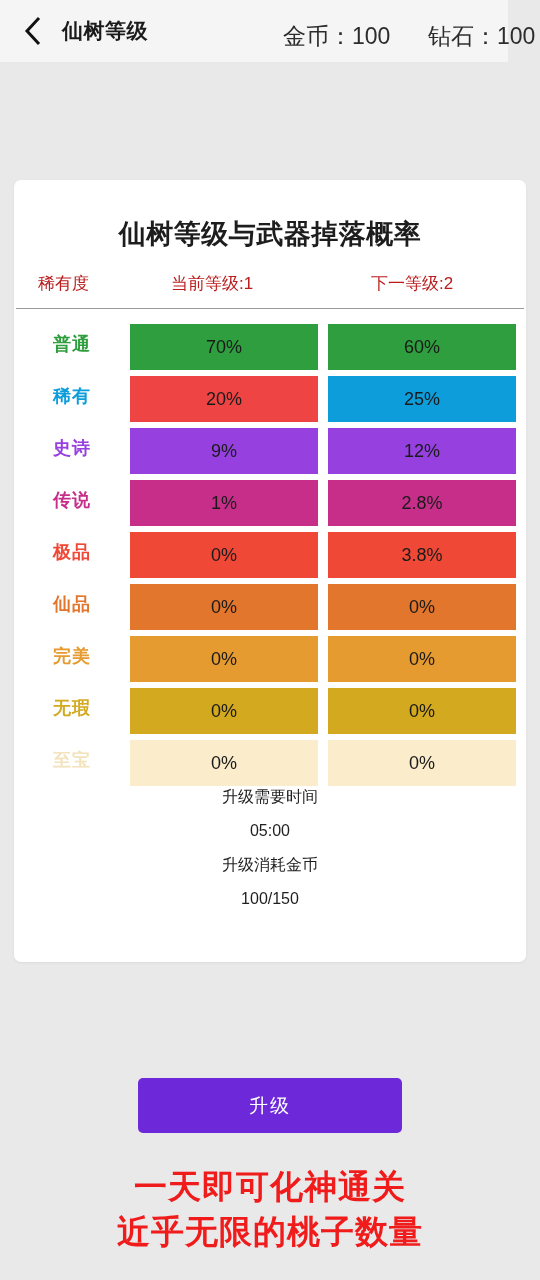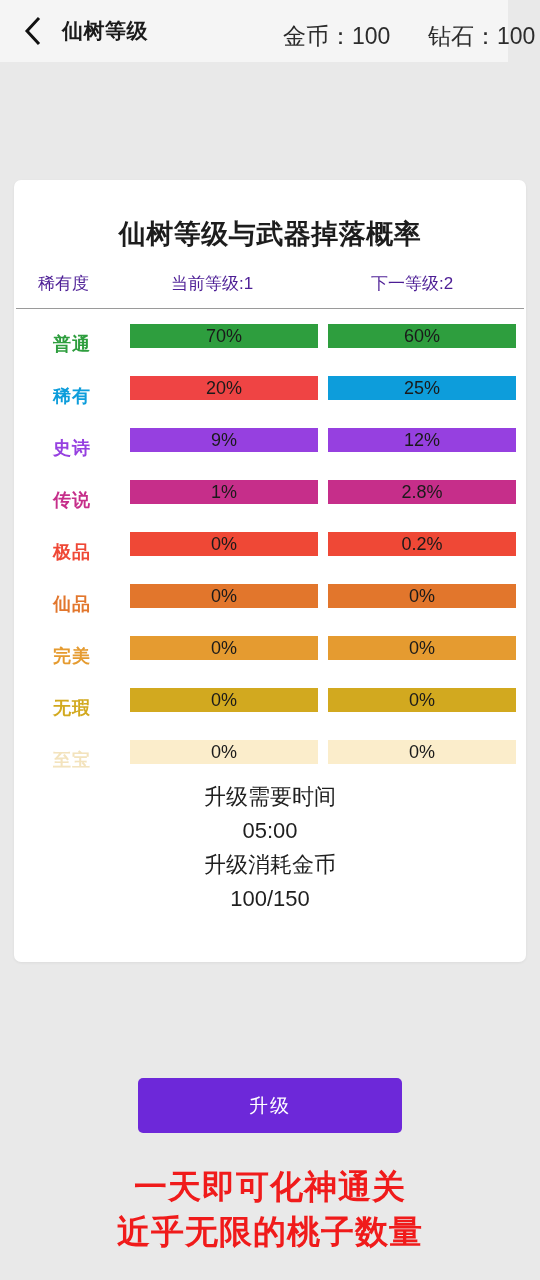--- a/index.html
+++ b/index.html
@@ -50,50 +50,50 @@
 
   
   .tbl { position: absolute; left: 0; top: 85px; width: 512px; }
   .thead {
     position: relative; height: 44px;
     border-bottom: 1.5px solid #9a9a9a;
     margin: 0 2px;
   }
   .th {
     position: absolute; top: 7px;
-    font-size: 17px; color: #4c1d95; white-space: nowrap;
+    font-size: 17px; color: #b91c1c; white-space: nowrap;
   }
   .th-rarity  { left: 22px; }
   .th-current { left: 155px; }
   .th-next    { left: 355px; }
 
   .row {
     position: relative; height: 40px; margin-top: 12px;
   }
   .row:first-of-type { margin-top: 15px; }
   .rarity-label {
     position: absolute; left: 0; top: 0;
     width: 116px; height: 40px;
     display: flex; align-items: center; justify-content: center;
     font-size: 18px; font-weight: 700; letter-spacing: 1px;
   }
   .bar {
-    position: absolute; height: 24px;
+    position: absolute; height: 46px;
     display: flex; align-items: center; justify-content: center;
     font-size: 18px; color: #1a1a1a;
   }
   .bar-cur  { left: 116px; width: 188px; }
   .bar-next { left: 314px; width: 188px; }
 
   
   .card-footer {
     position: absolute; left: 0; bottom: 0; width: 512px;
     padding-bottom: 46px; text-align: center; color: #1f1f1f;
   }
-  .fline { font-size: 22px; line-height: 34px; }
+  .fline { font-size: 16px; line-height: 34px; }
 
   
   .upgrade-btn {
     position: absolute; left: 138px; top: 1078px;
     width: 264px; height: 55px;
     background: #6d28d9; border: none; border-radius: 5px;
     color: #ffffff; font-size: 19px; letter-spacing: 2px;
     font-family: inherit; cursor: pointer;
   }
 
@@ -149,21 +149,21 @@
             <div class="bar bar-next" style="background: rgb(150, 64, 224);">12%</div>
           </div>
           <div class="row">
             <div class="rarity-label" style="color: rgb(198, 46, 138);">传说</div>
             <div class="bar bar-cur" style="background: rgb(198, 46, 138);">1%</div>
             <div class="bar bar-next" style="background: rgb(198, 46, 138);">2.8%</div>
           </div>
           <div class="row">
             <div class="rarity-label" style="color: rgb(239, 72, 54);">极品</div>
             <div class="bar bar-cur" style="background: rgb(239, 72, 54);">0%</div>
-            <div class="bar bar-next" style="background: rgb(239, 72, 54);">0.2%</div>
+            <div class="bar bar-next" style="background: rgb(239, 72, 54);">3.8%</div>
           </div>
           <div class="row">
             <div class="rarity-label" style="color: rgb(226, 118, 44);">仙品</div>
             <div class="bar bar-cur" style="background: rgb(226, 118, 44);">0%</div>
             <div class="bar bar-next" style="background: rgb(226, 118, 44);">0%</div>
           </div>
           <div class="row">
             <div class="rarity-label" style="color: rgb(229, 155, 48);">完美</div>
             <div class="bar bar-cur" style="background: rgb(229, 155, 48);">0%</div>
             <div class="bar bar-next" style="background: rgb(229, 155, 48);">0%</div>

